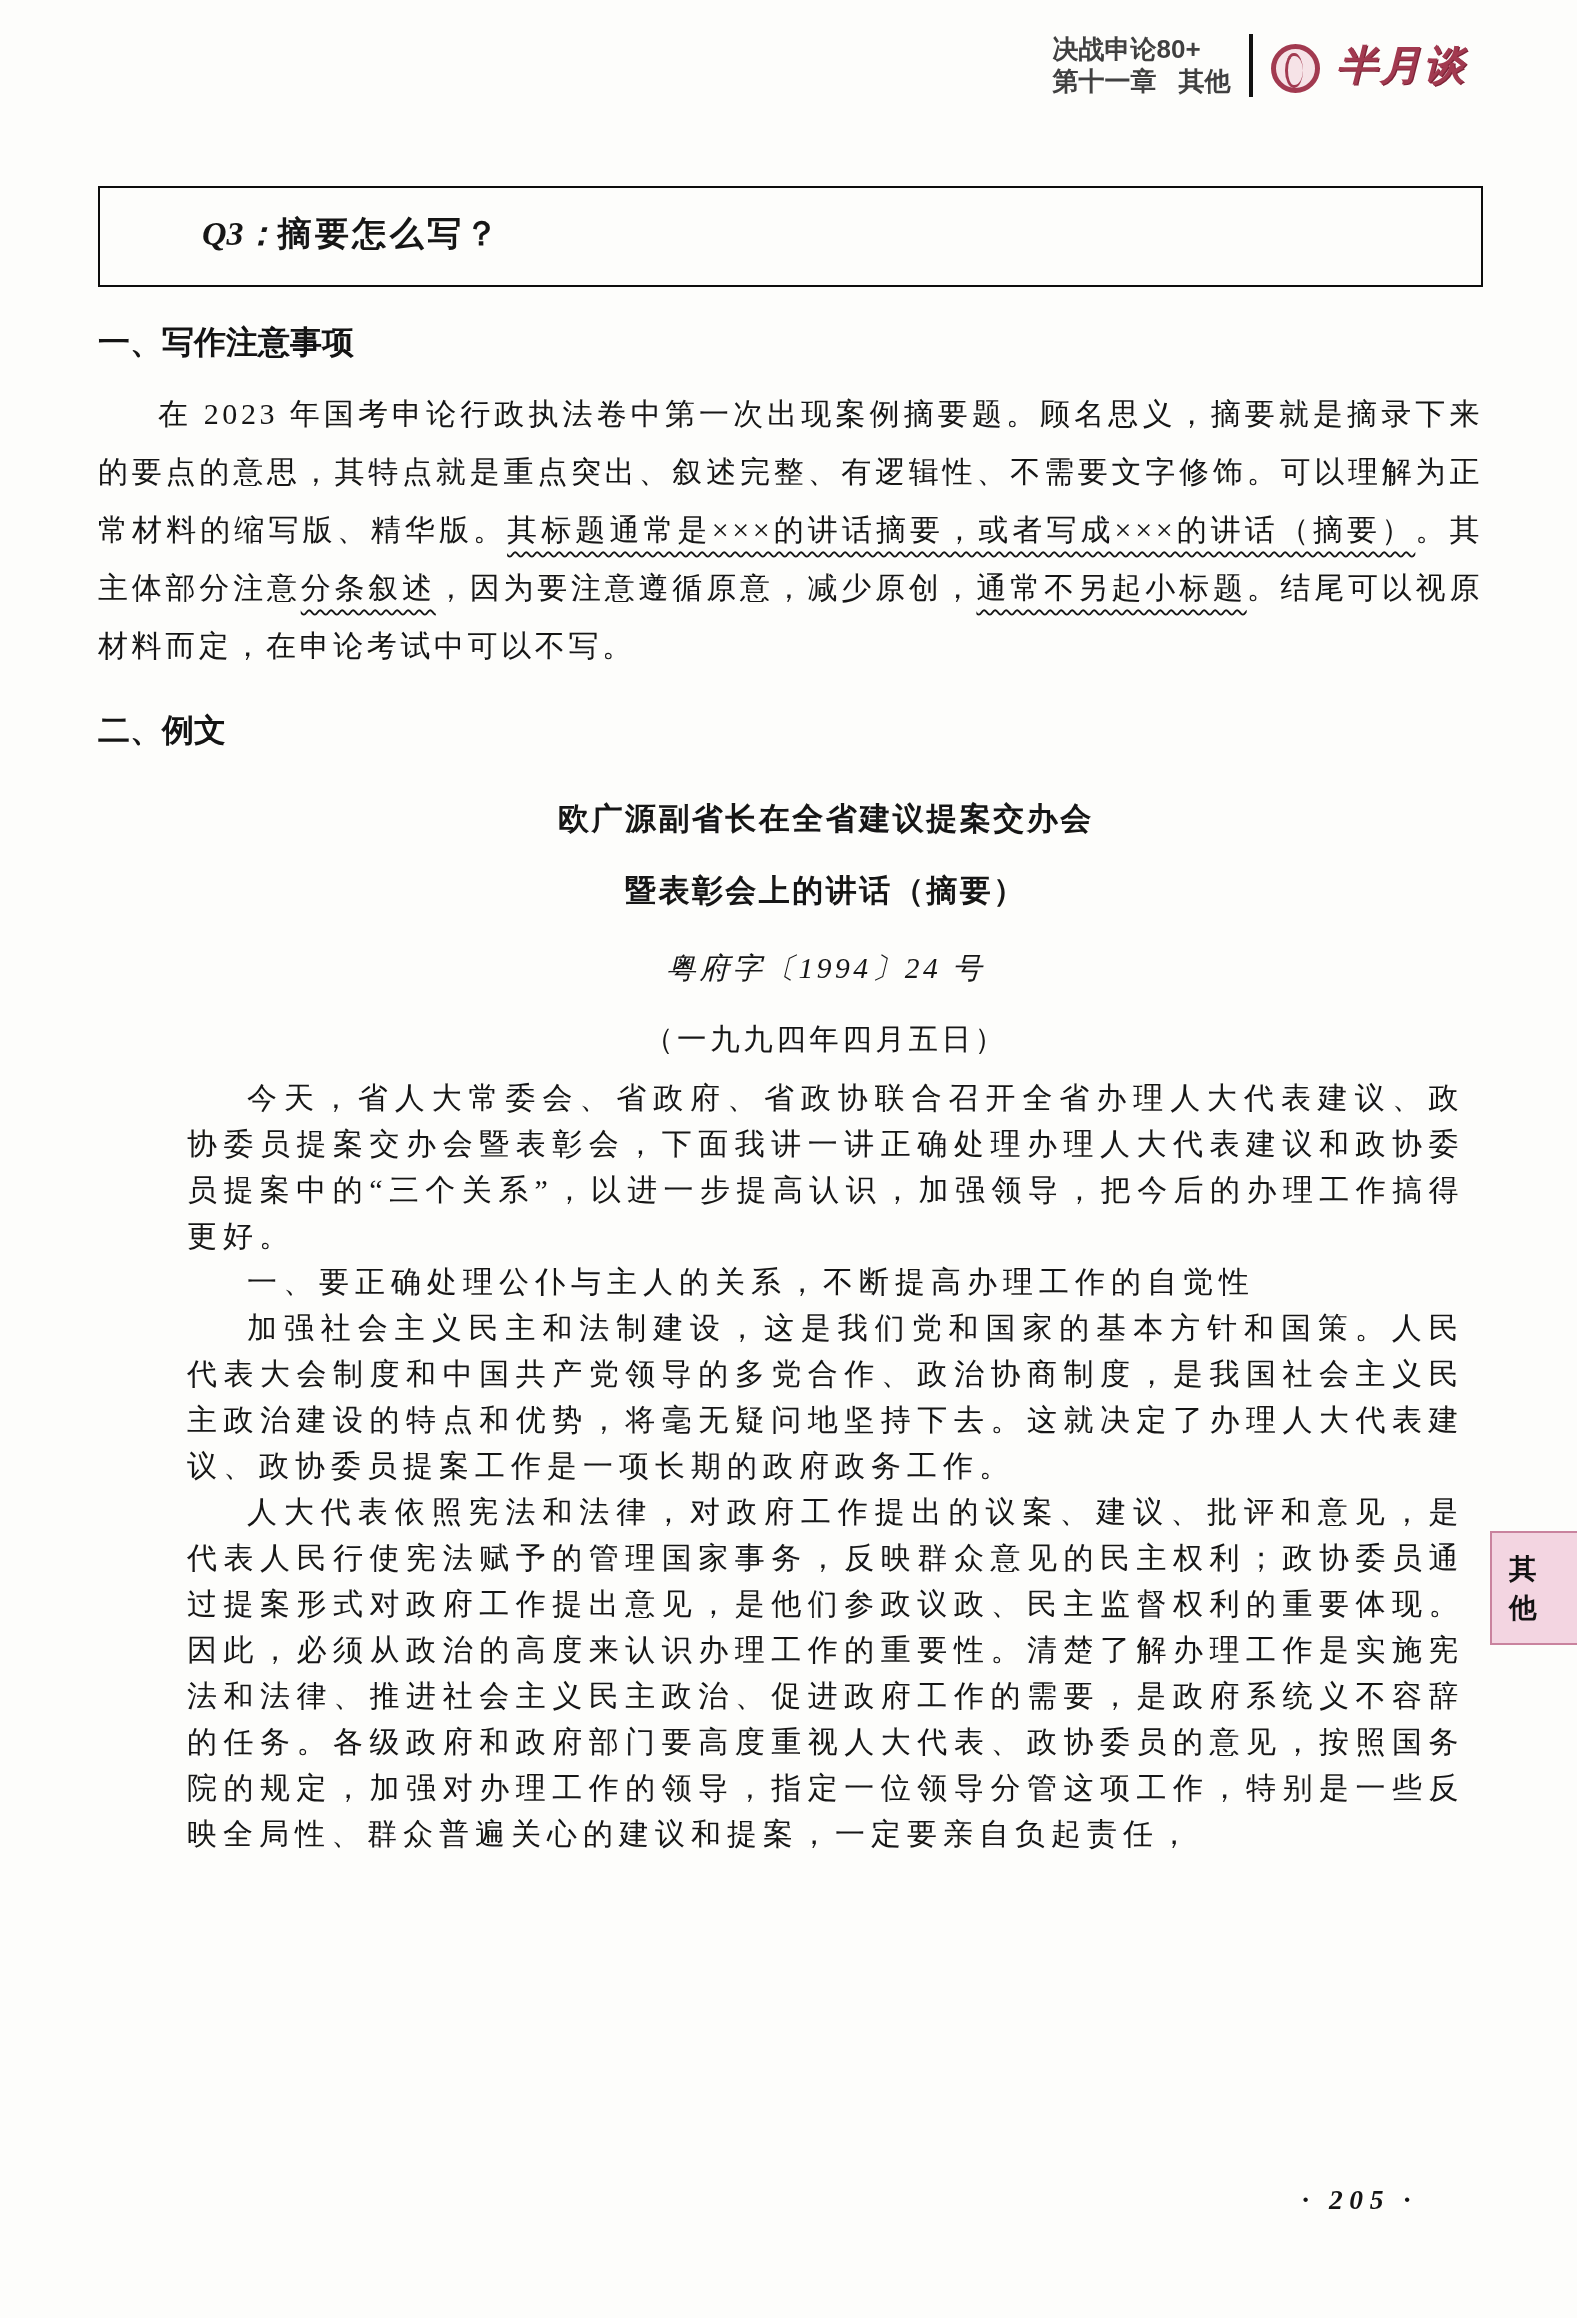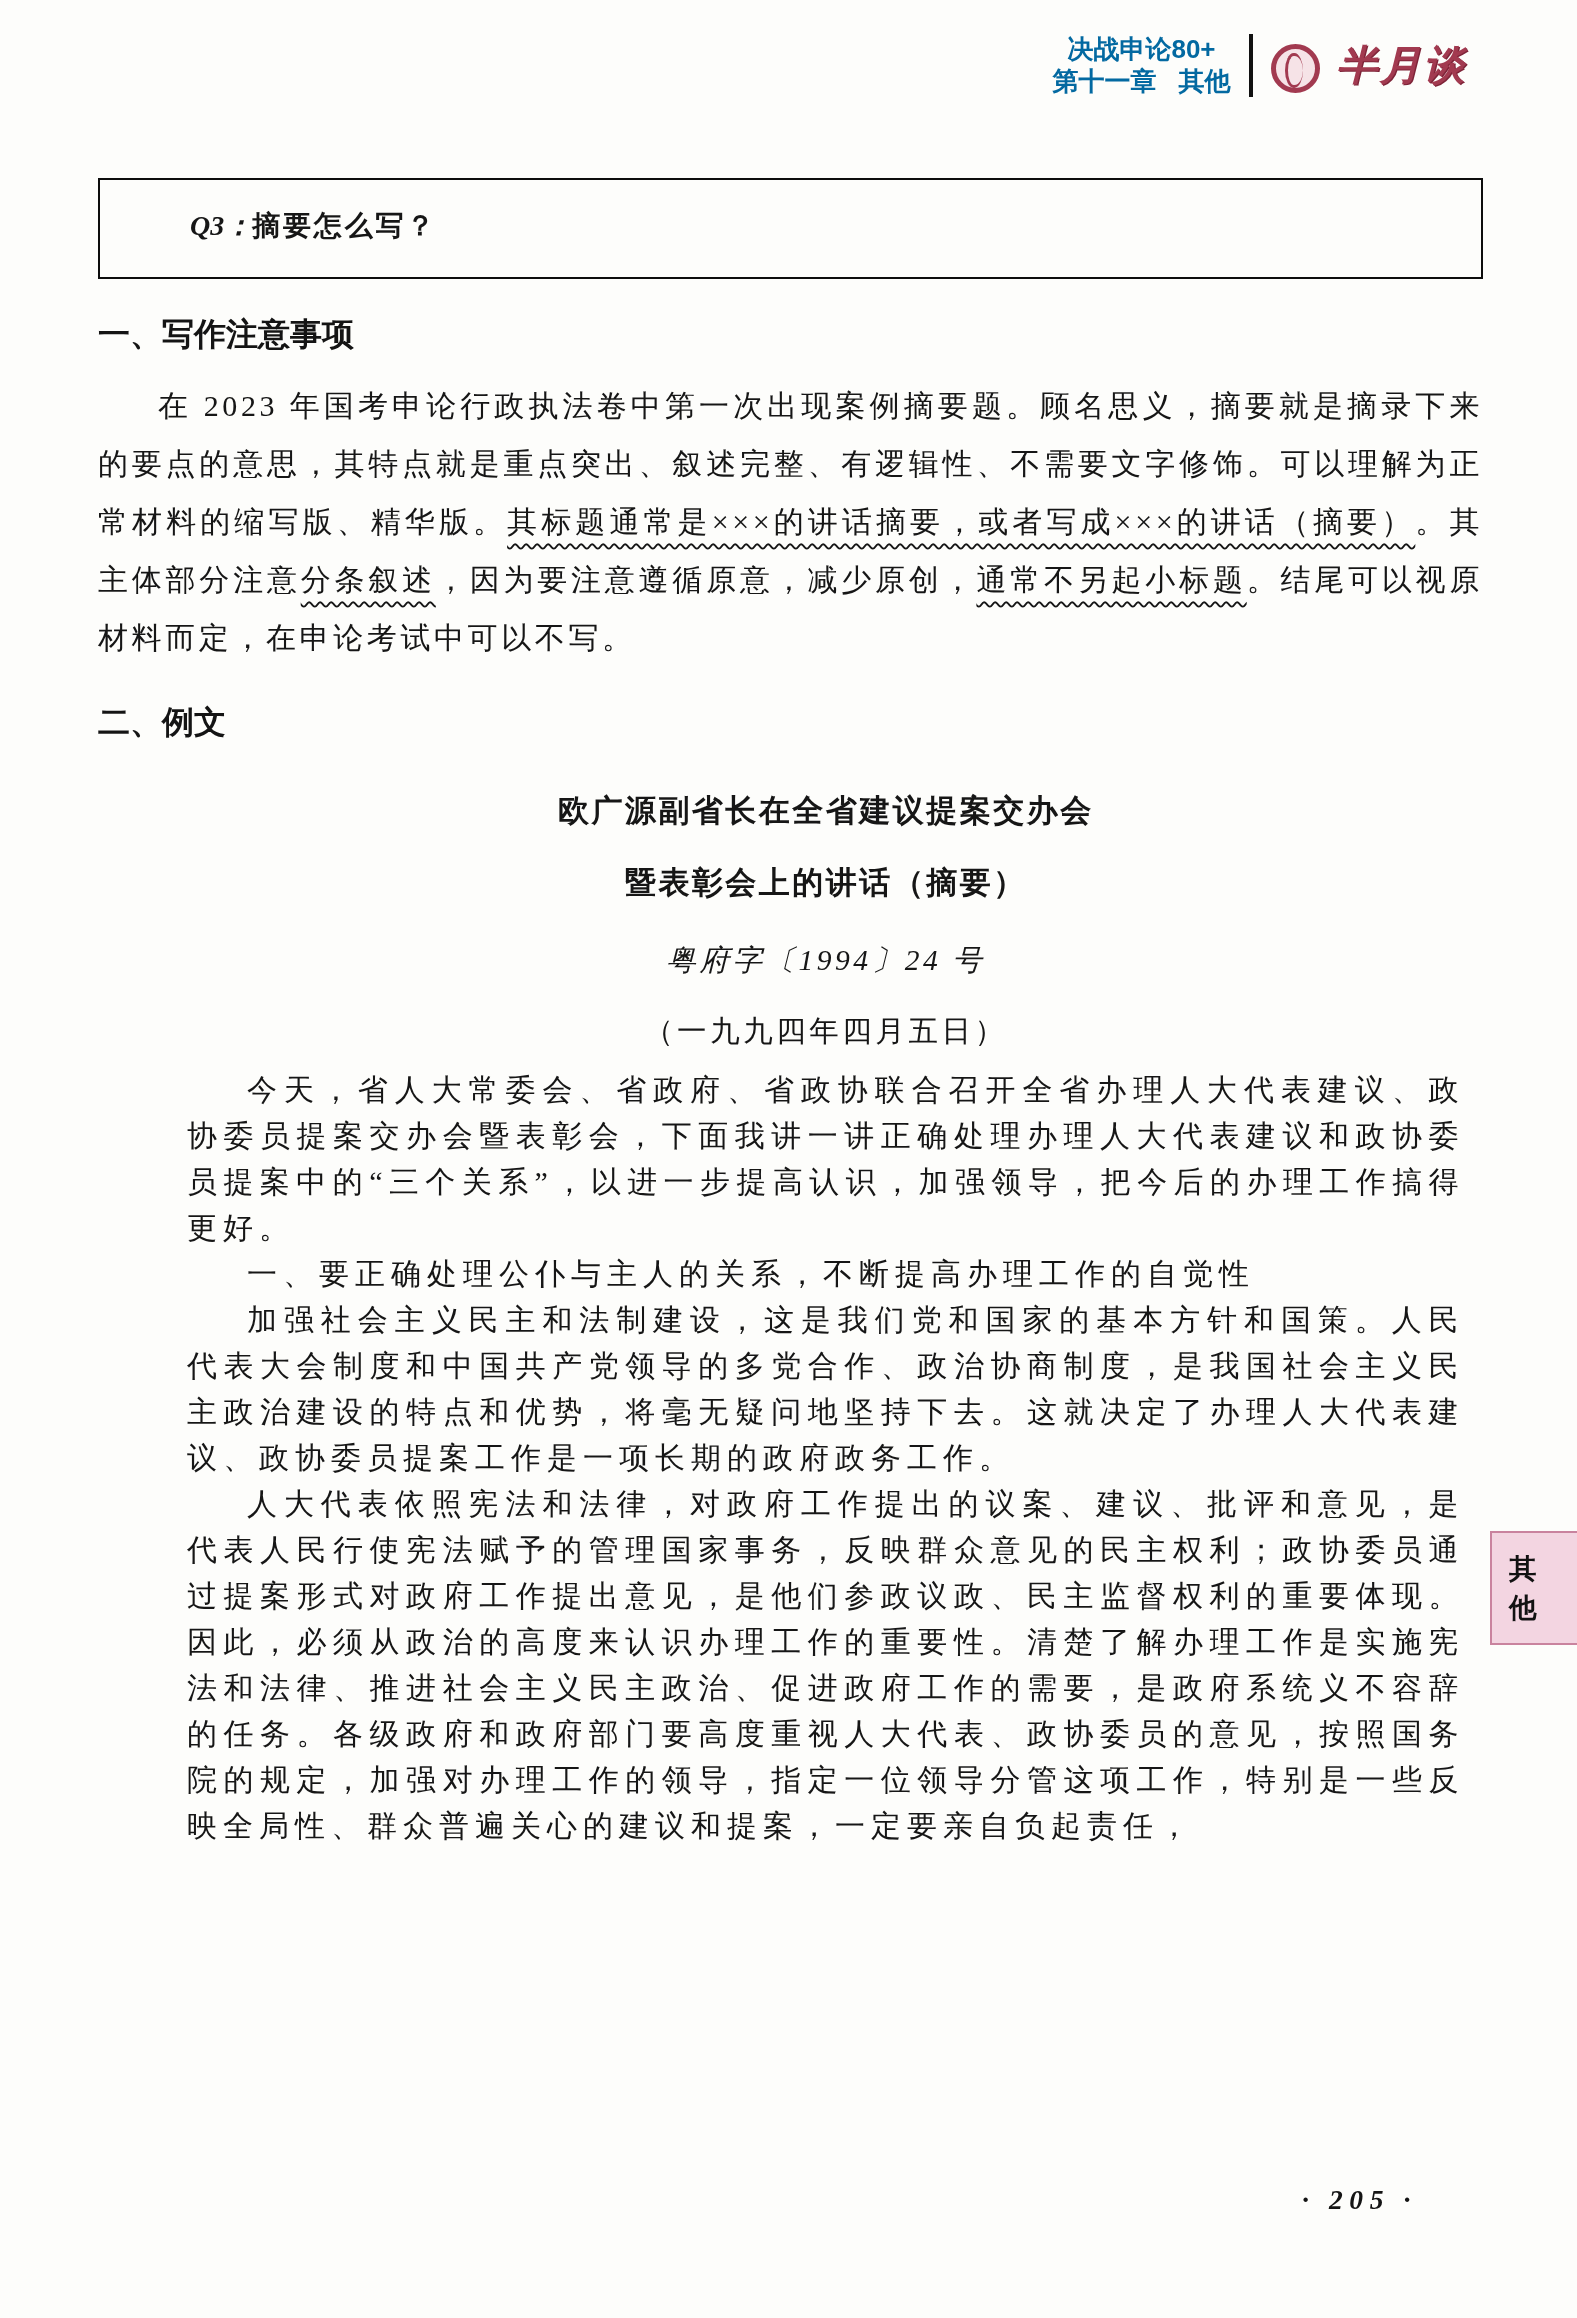--- a/index.html
+++ b/index.html
@@ -10,23 +10,23 @@
     font-family:"Liberation Serif","DejaVu Serif",serif;
     color:#161616;
     overflow:hidden;
   }
   
   .hdr{
     position:absolute;top:34px;right:111px;
     display:flex;align-items:center;gap:18.4px;
   }
   .hdr-text{
-    text-align:center;
+    text-align:left;
     font-family:"Liberation Sans","DejaVu Sans",sans-serif;
-    font-size:26px;line-height:31.5px;font-weight:600;color:#0369a1;
+    font-size:26px;line-height:31.5px;font-weight:600;color:#404040;
   }
   .hdr-text .chap-gap{display:inline-block;width:22px;}
   .hdr-divider{width:3.9px;height:63px;background:#111;}
   .logo{display:flex;align-items:flex-end;gap:16px;}
   .logo-icon{
     width:49px;height:49px;border-radius:50%;
     border:5.9px solid #a23a50;box-sizing:border-box;
     position:relative;background:#f6e3e7;
   }
   .logo-icon .logo-icon-inner{
@@ -39,23 +39,24 @@
     color:#a23a50;letter-spacing:2.6px;
     text-shadow:1.3px 1.3px 0 #7e2438;
   }
   
   .content{
     position:absolute;left:98px;top:178px;width:1385px;
   }
   .qa-box{
     border:2.6px solid #0d0d0d;
     padding:17px 44px 22px 34px;
-    font-size:28px;line-height:58px;
+    font-size:34px;line-height:58px;
     letter-spacing:0.10em;
     text-align:justify;
+    margin-top:8px;
   }
   .qa-box p{margin:0;text-indent:2em;}
   .qa-q{font-weight:bold;}
   .qa-label{font-style:italic;font-weight:bold;letter-spacing:0;}
   
   .sec-heading{
     margin:34px 0 19.7px 0;
     font-size:32px;font-weight:bold;color:#141414;
     font-family:"Liberation Serif","DejaVu Serif",serif;
   }

